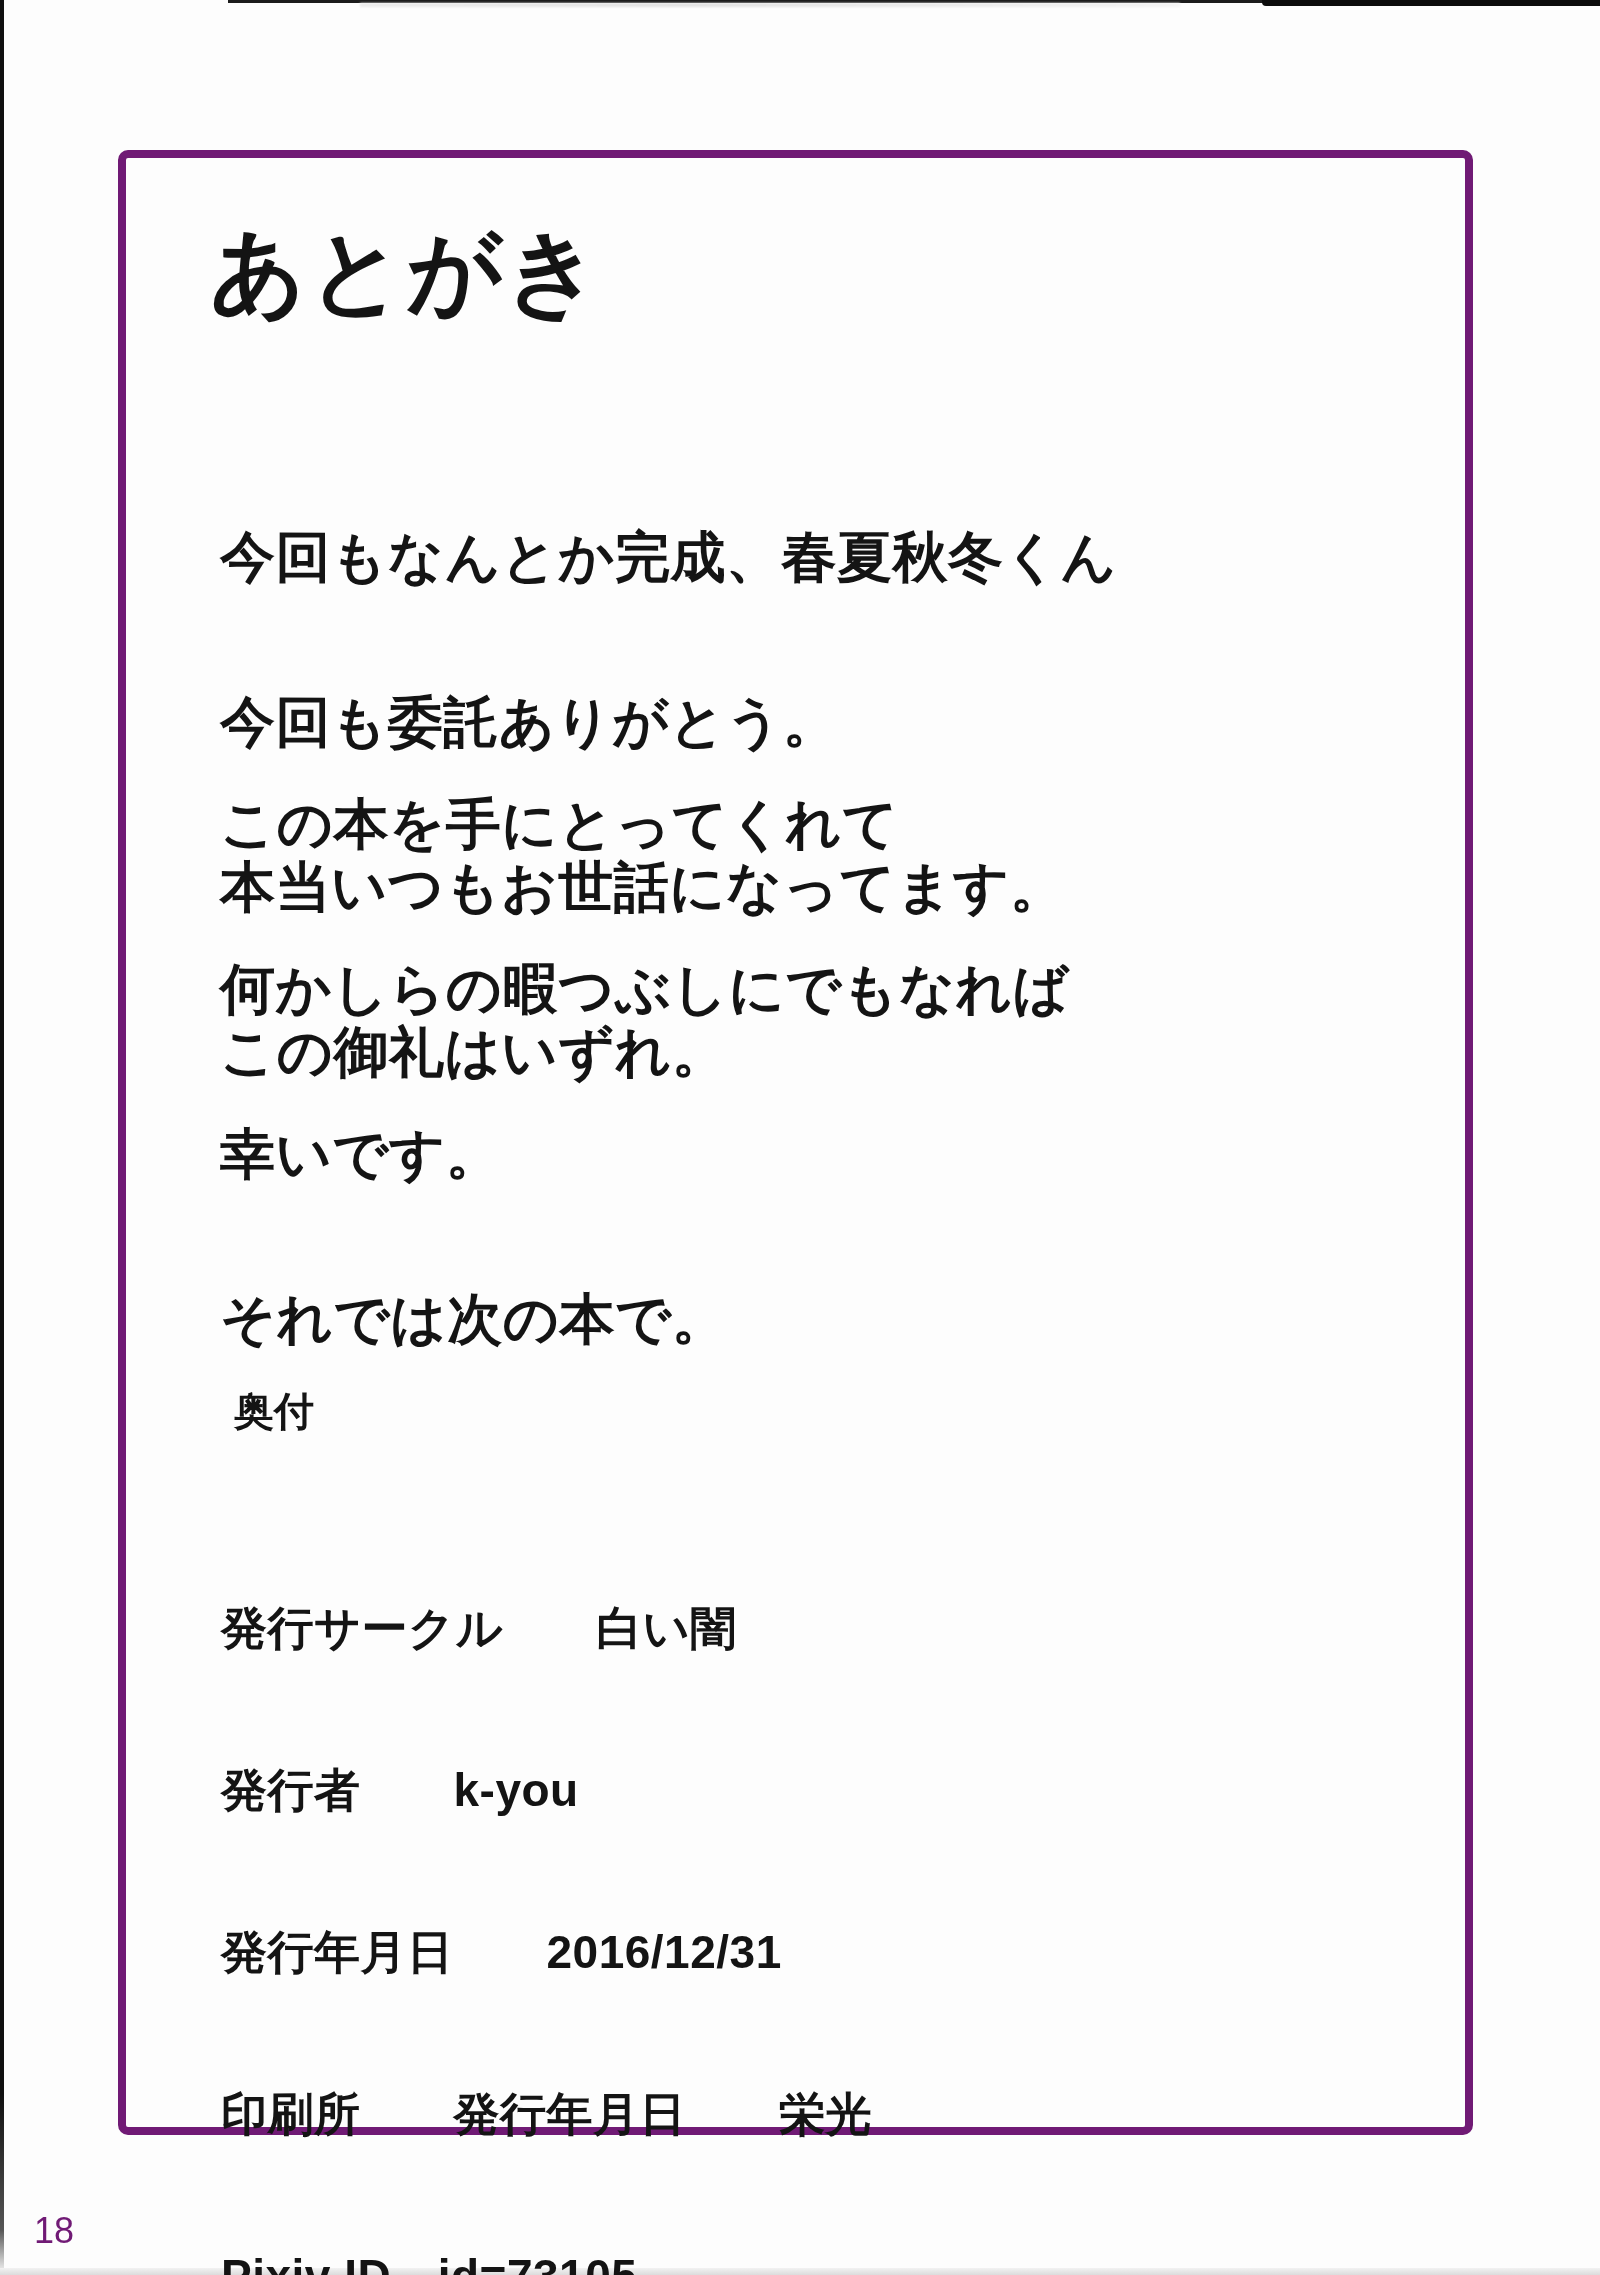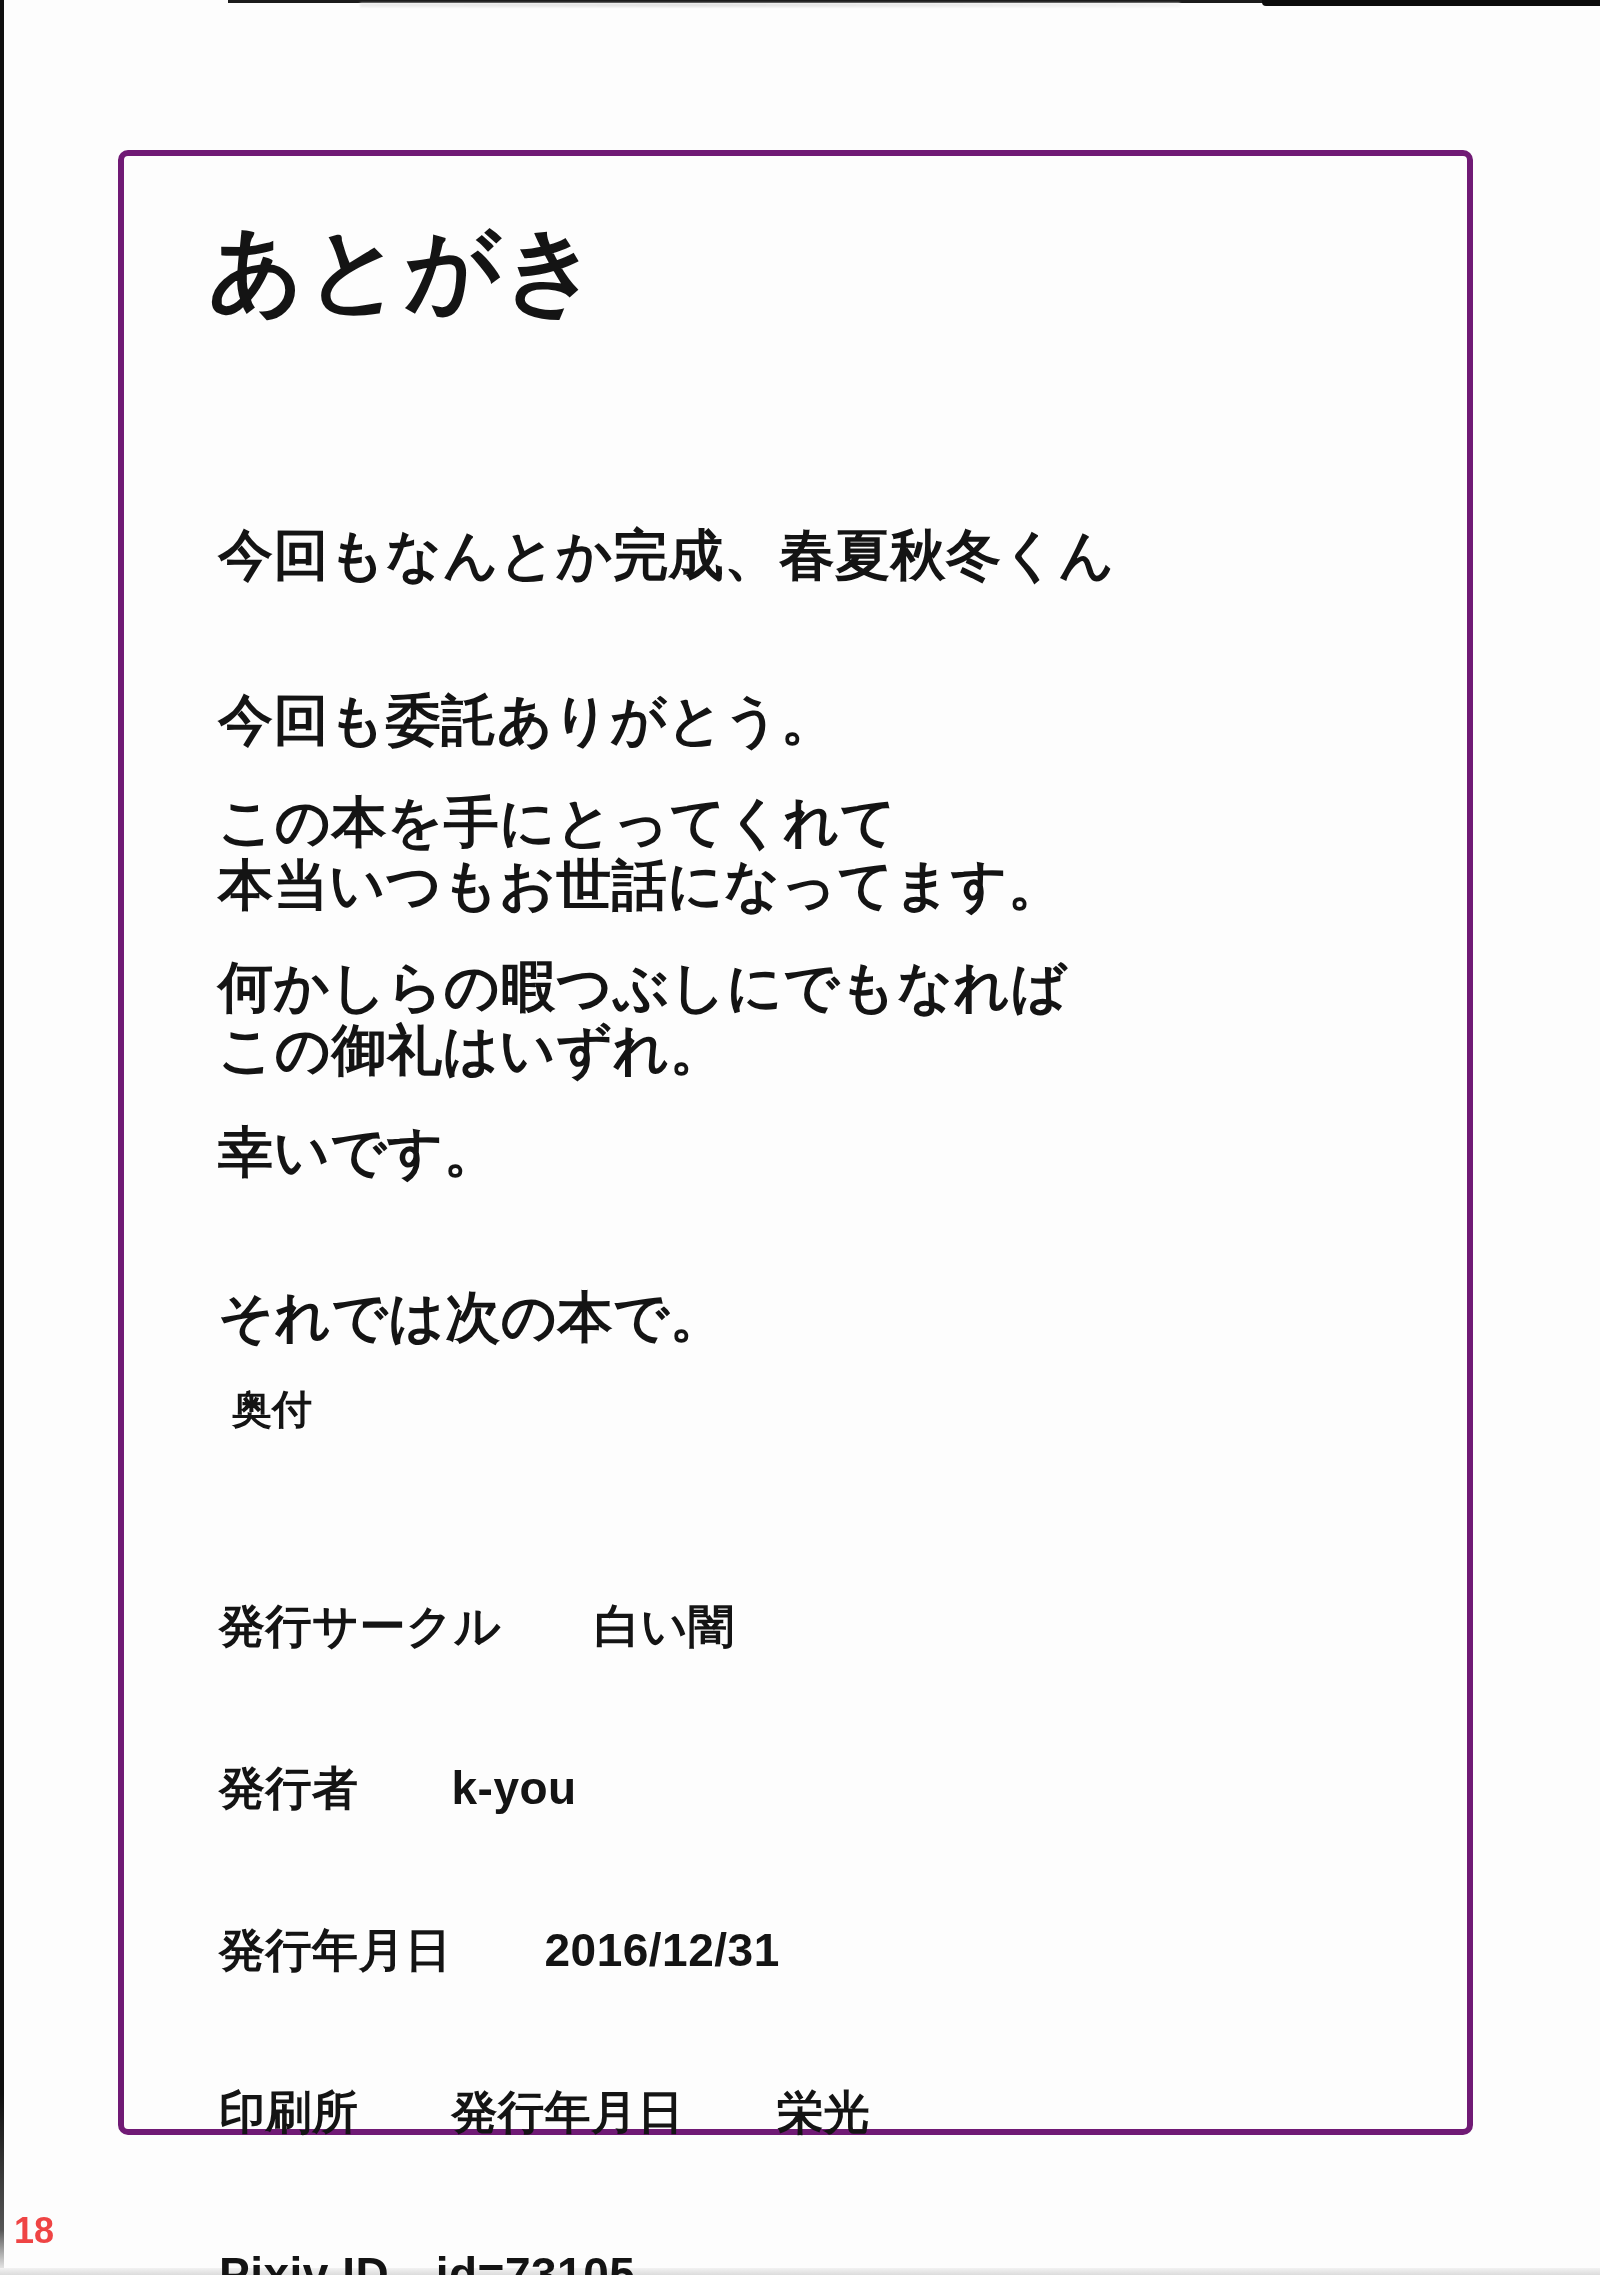--- a/index.html
+++ b/index.html
@@ -41,21 +41,21 @@
   .speck{position:absolute;border-radius:50%;background:#d8d8d8;}
   .speck-a{left:1046px;top:261px;width:7px;height:4px;}
   .speck-b{left:902px;top:841px;width:5px;height:4px;}
   .speck-c{left:1332px;top:1288px;width:5px;height:5px;background:#e3e3e3;}
 
   
   .frame{
     position:absolute;
     left:118px;top:150px;
     width:1355px;height:1985px;
-    border:6px solid #701a75;
+    border:8px solid #701a75;
     border-radius:10px;
     background:var(--paper);
   }
 
   
   .afterword-title{
     position:absolute;left:84px;top:62px;
     font-family:"DejaVu Serif","Liberation Serif",serif;
     font-size:94px;font-weight:600;
     letter-spacing:2px;line-height:1.1;
@@ -78,23 +78,23 @@
   }
   .colophon{
     position:absolute;left:95px;top:1335px;
     font-size:46px;font-weight:600;
     line-height:54px;letter-spacing:0.5px;
     white-space:pre;
     color:var(--ink);
   }
 
   .page-number{
-    position:absolute;left:14px;top:2210px;
-    font-size:36px;font-weight:700;
-    color:#ef4444;
+    position:absolute;left:34px;top:2210px;
+    font-size:36px;font-weight:400;
+    color:#701a75;
   }
 </style>
 </head>
 <body>
 
 <div class="edge-left"></div>
 <div class="edge-top-thin"></div>
 <div class="edge-top-smudge"></div>
 <div class="edge-top-thick"></div>
 <div class="edge-bottom"></div>

